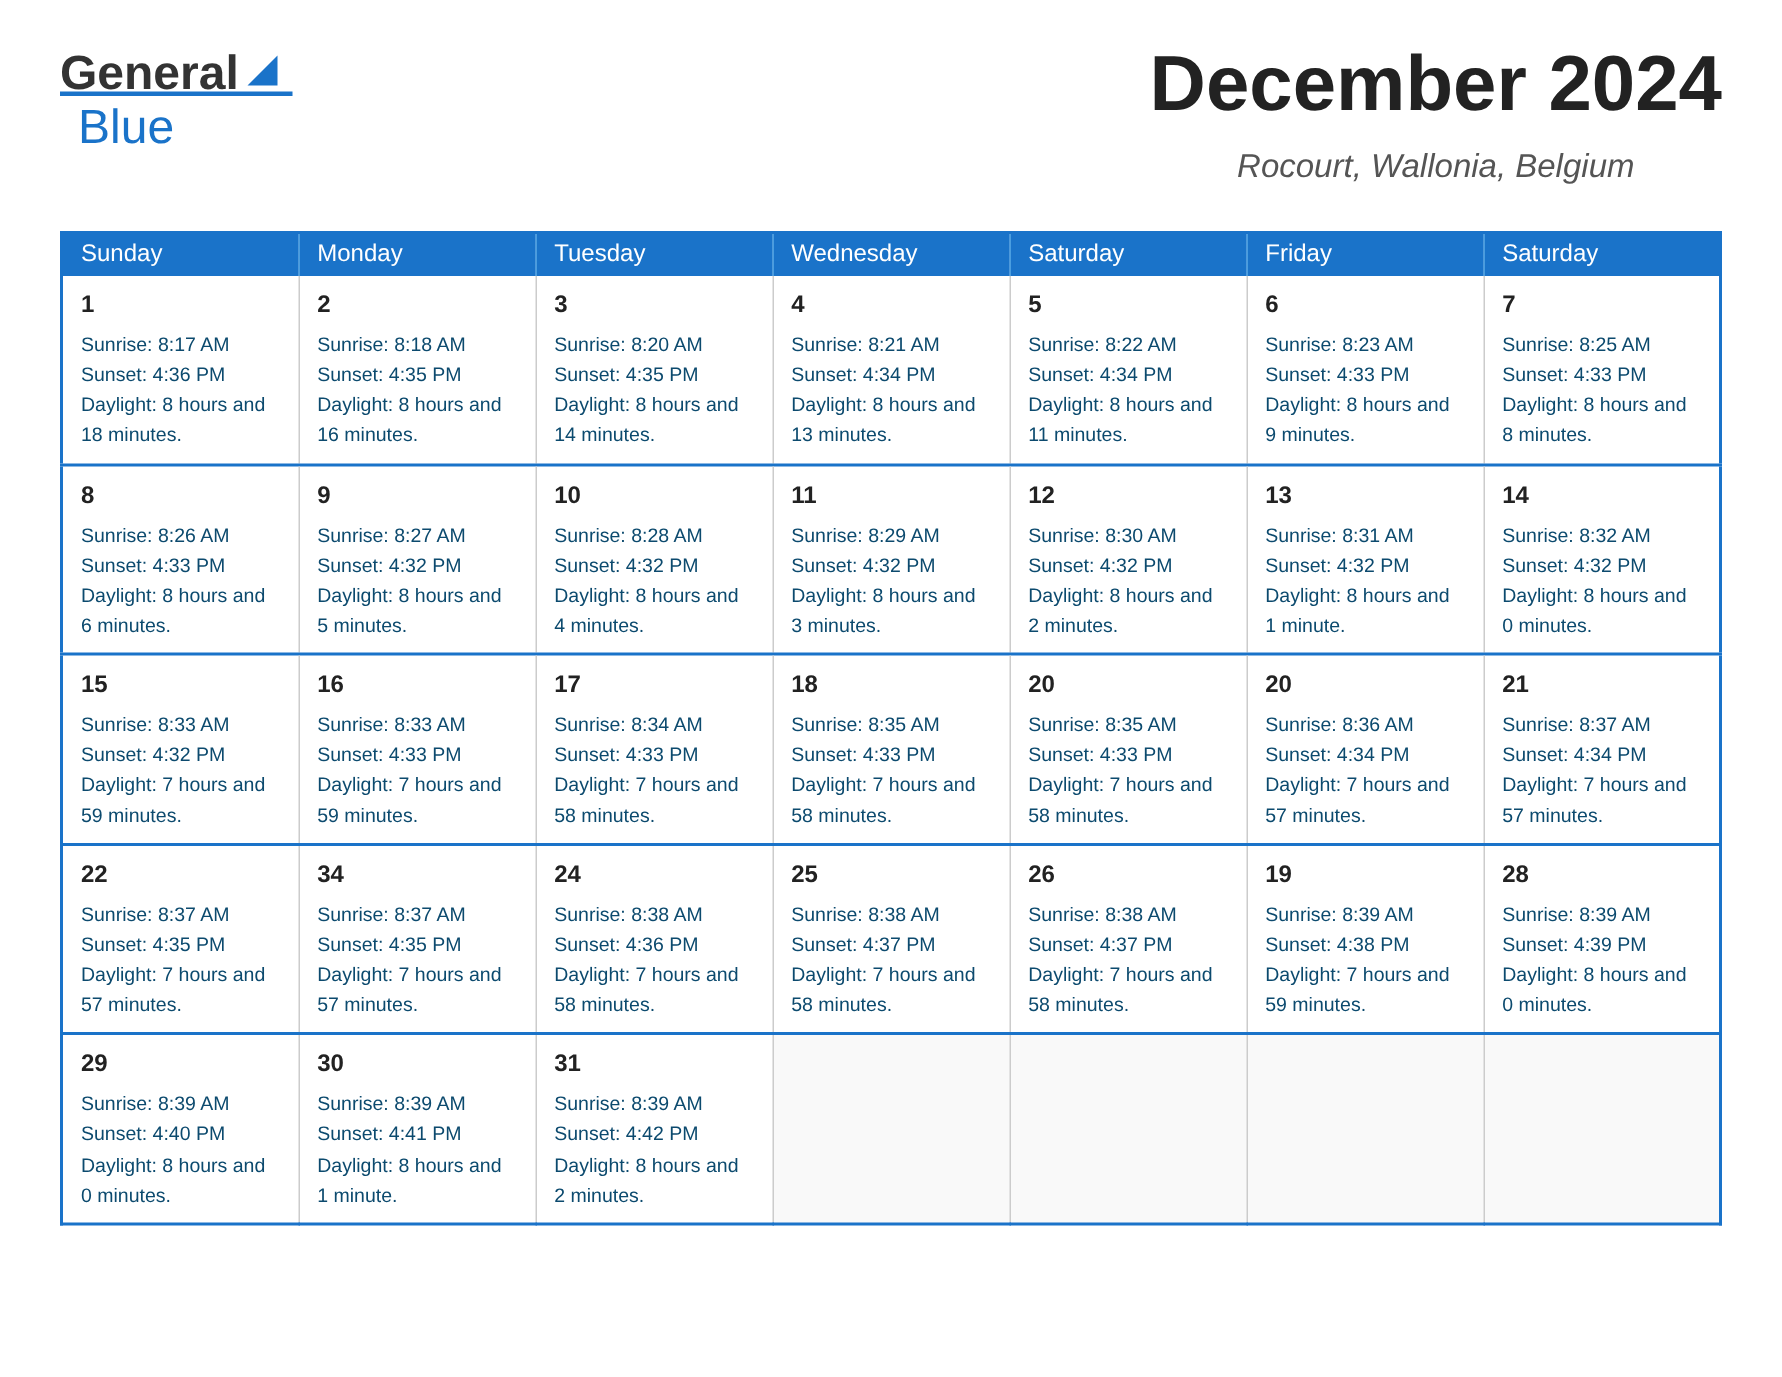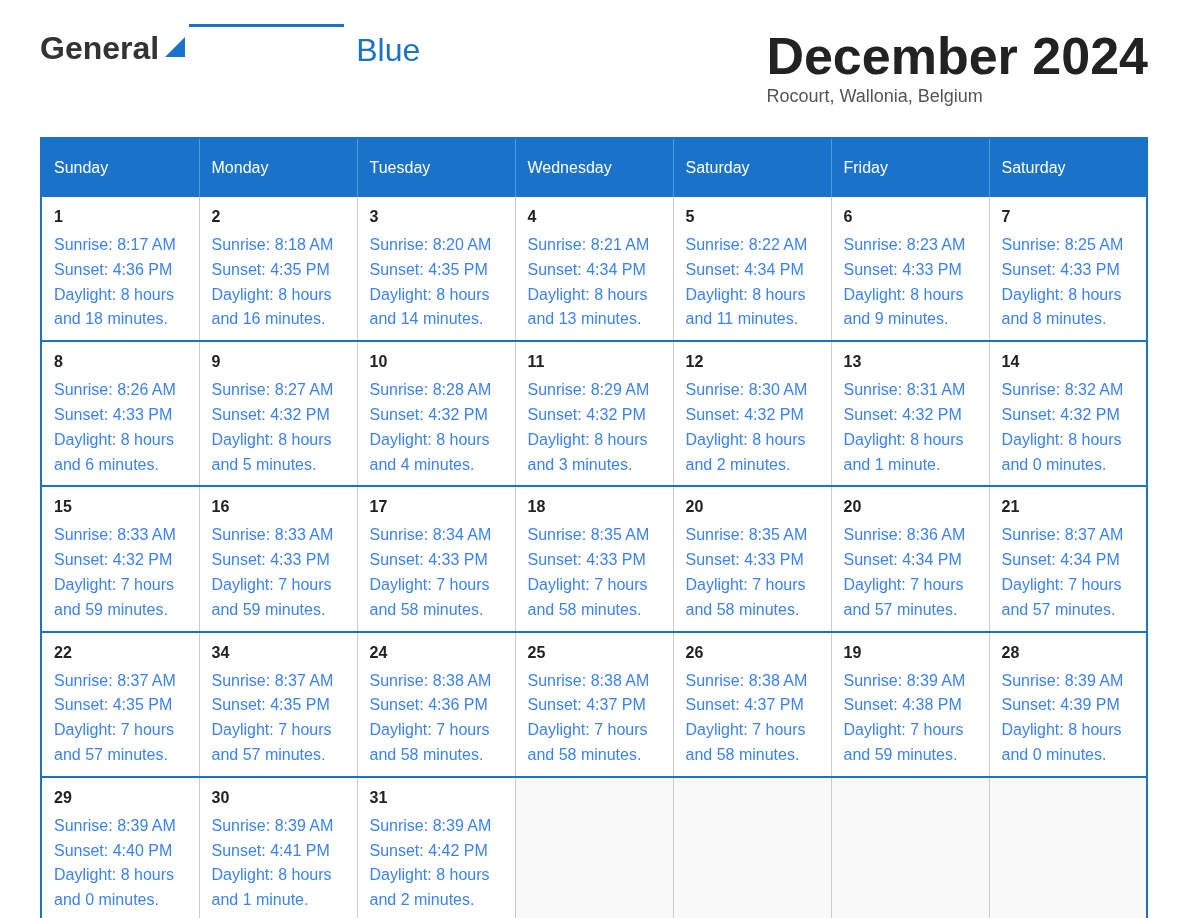--- a/index.html
+++ b/index.html
@@ -13,51 +13,52 @@
 
     .header {
       display: flex;
       justify-content: space-between;
       align-items: flex-start;
       margin-bottom: 30px;
     }
 
     .logo {
       display: flex;
-      flex-direction: row;
+      flex-direction: column;
       align-items: flex-start;
     }
 
     .title-section {
-      text-align: left;
+      text-align: center;
     }
 
     .month-title {
       font-size: 52px;
       font-weight: bold;
       color: #222;
       line-height: 1;
     }
 
     .location {
-      font-size: 18px;
+      font-size: 22px;
       color: #555;
-      margin-top: 4px;
+      margin-top: 16px;
+      font-style: italic;
     }
 
     .calendar {
       width: 100%;
       border-collapse: collapse;
       border: 2px solid #1a73c9;
     }
 
     .calendar th {
       background: #1a73c9;
       color: #fff;
-      padding: 20px 12px;
+      padding: 5px 12px;
       text-align: left;
       font-size: 16px;
       font-weight: normal;
       border-right: 1px solid #4a9ee0;
     }
 
     .calendar th:last-child {
       border-right: none;
       margin-top: 16px;
     }
@@ -84,22 +85,22 @@
 
     .day-number {
       font-size: 16px;
       font-weight: bold;
       color: #222;
       display: block;
       margin-bottom: 4px;
     }
 
     .day-info {
-      font-size: 16px;
-      color: #3b82f6;
+      font-size: 13px;
+      color: #0c4a6e;
       line-height: 1.55;
     }
 
     .empty-cell {
       background: #f9f9f9;
     }
   </style>
 </head>
 <body>
 

